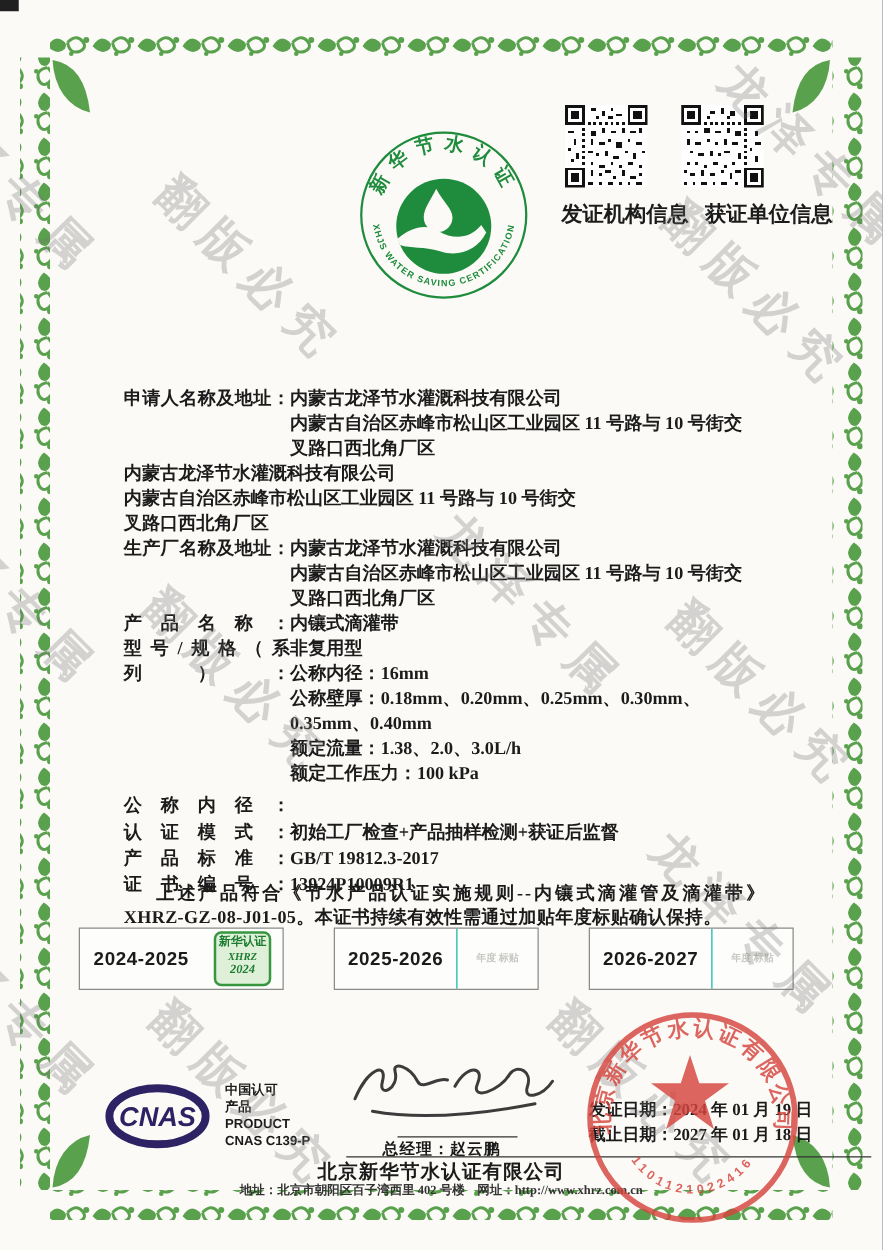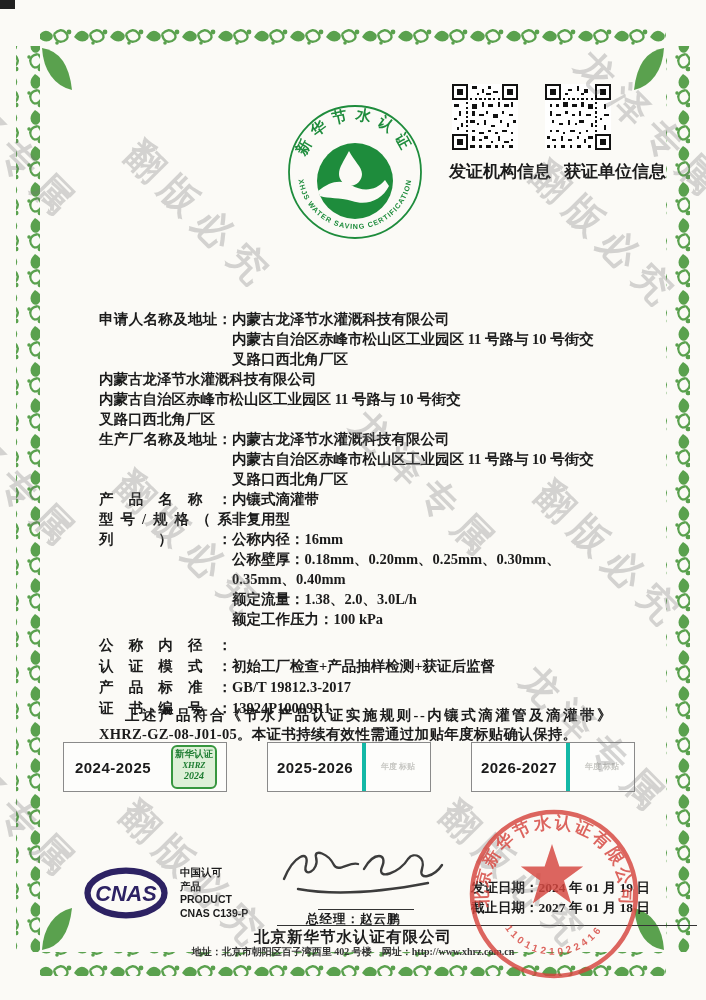--- a/index.html
+++ b/index.html
@@ -27,21 +27,21 @@
   .fvalue{flex:1;}
   .tight{line-height:21px;}
   .gap-top{margin-top:6px;}
   .compliance{position:absolute;left:99px;top:706px;width:514px;font-size:14.5px;font-weight:bold;}
   .comp1{text-align:justify;text-align-last:justify;letter-spacing:1.5px;line-height:19px;text-indent:26px;}
   .comp2{line-height:18px;letter-spacing:.3px;}
   .boxes{position:absolute;left:63px;top:742px;display:flex;gap:40px;}
   .ybox{width:164px;height:50px;border:1.2px solid #8a8a8a;display:flex;background:rgba(255,255,255,.55);box-sizing:border-box;}
   .yearcell{flex:1;display:flex;align-items:center;justify-content:center;font-size:15px;font-weight:bold;
             letter-spacing:.5px;font-family:"Liberation Sans","DejaVu Sans",sans-serif;}
-  .stickcell{width:64px;border-left:4px solid #14b8a6;display:flex;align-items:center;justify-content:center;}
+  .stickcell{width:64px;border-left:1px solid #14b8a6;display:flex;align-items:center;justify-content:center;}
   .nodivider{border-left:none;}
   .sticker{width:46px;height:44px;border:2px solid #37963f;border-radius:6px;background:#def0d8;
            text-align:center;color:#1d7c31;line-height:1.18;box-sizing:border-box;padding-top:2px;}
   .stk1{font-size:9.5px;font-weight:bold;}
   .stk2{font-size:8.5px;font-style:italic;font-weight:bold;}
   .stk3{font-size:10px;font-style:italic;font-weight:bold;}
   .ph{font-size:8px;color:#c7c7c3;text-align:center;line-height:9.5px;font-weight:bold;width:34px;}
   .cnas{position:absolute;left:84px;top:866px;width:84px;height:54px;}
   .cnas-lines{position:absolute;left:180px;top:866px;font-size:10.5px;font-weight:bold;line-height:13.5px;
               font-family:"Liberation Sans","DejaVu Sans",sans-serif;}

